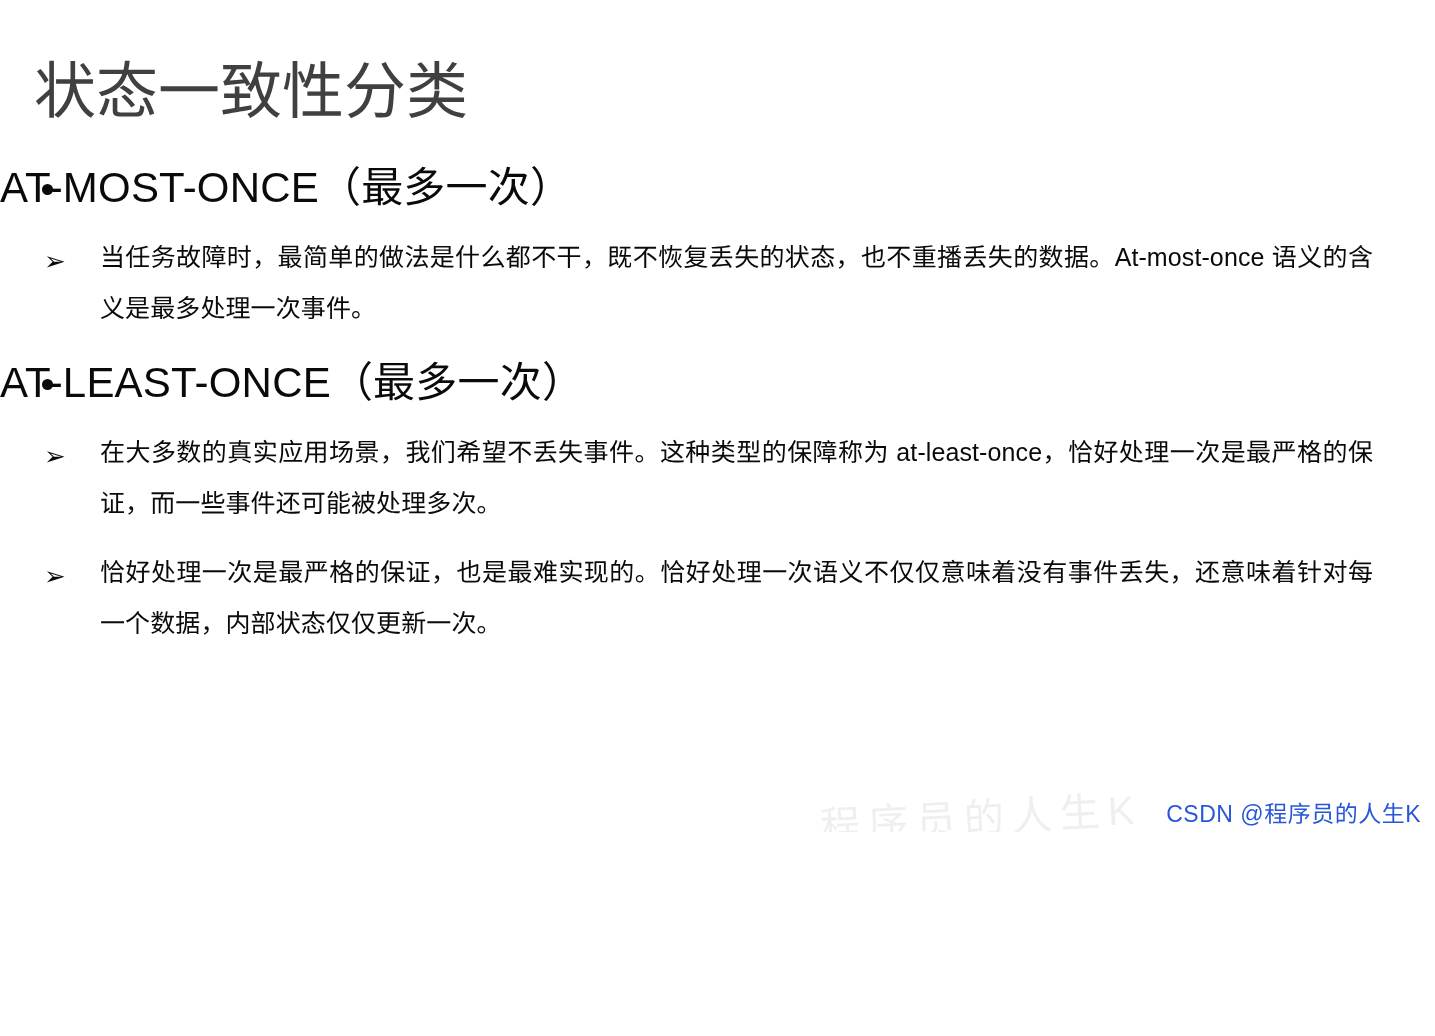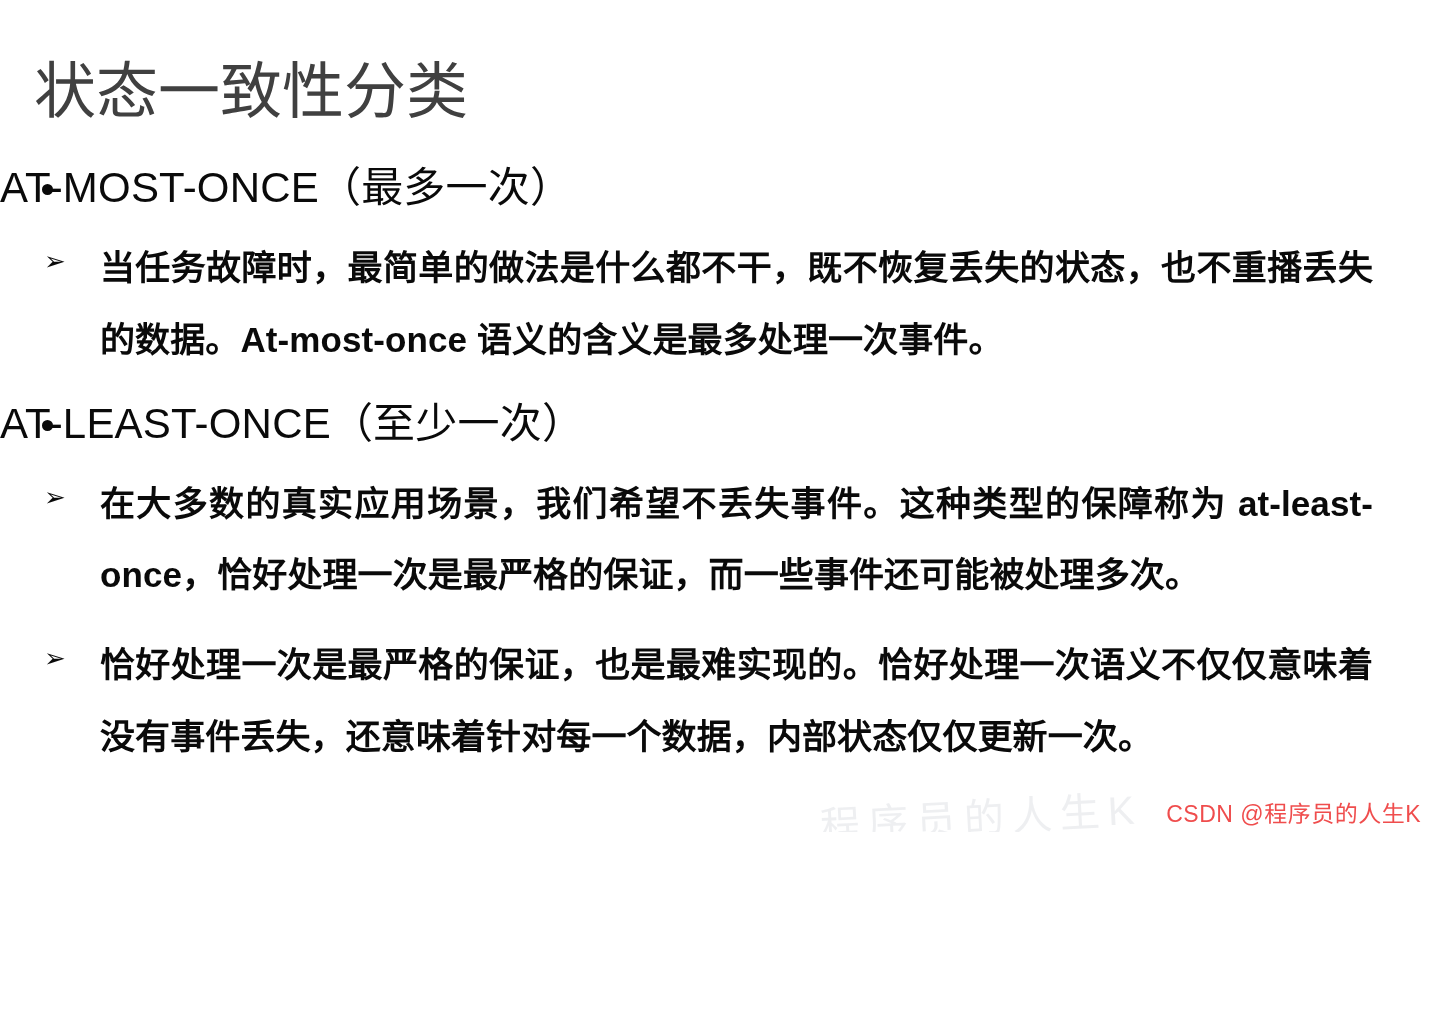--- a/index.html
+++ b/index.html
@@ -78,40 +78,40 @@
   }
   .lvl2 .marker-arrow {
     position: absolute;
     left: 44px;
     top: 16px;
     font-size: 26px;
     line-height: 1;
     color: #0a0a0a;
   }
   .lvl2 .lvl2-text {
-    font-size: 35px;
+    font-size: 25px;
     line-height: 2.05;
     color: #0a0a0a;
-    font-weight: 700;
+    font-weight: 400;
     text-align: justify;
     text-justify: inter-character;
     letter-spacing: 0.1px;
     word-break: break-word;
   }
 
   .gap-after-para { margin-bottom: 18px; }
 
   
   .watermark-csdn {
     position: absolute;
     right: 14px;
     bottom: 6px;
     font-size: 23px;
     line-height: 1;
-    color: #ef4444;
+    color: #1d4ed8;
     white-space: nowrap;
     letter-spacing: 0.5px;
     opacity: 0.95;
   }
   .watermark-faint {
     position: absolute;
     left: 820px;
     bottom: -6px;
     font-size: 40px;
     line-height: 1;
@@ -136,21 +136,21 @@
       <span class="marker-disc"></span>
       <div class="lvl1-text">AT-MOST-ONCE（最多一次）</div>
     </div>
     <div class="lvl2 gap-after-para">
       <span class="marker-arrow">➢</span>
       <div class="lvl2-text">当任务故障时，最简单的做法是什么都不干，既不恢复丢失的状态，也不重播丢失的数据。At-most-once 语义的含义是最多处理一次事件。</div>
     </div>
 
     <div class="lvl1">
       <span class="marker-disc"></span>
-      <div class="lvl1-text">AT-LEAST-ONCE（至少一次）</div>
+      <div class="lvl1-text">AT-LEAST-ONCE（最多一次）</div>
     </div>
     <div class="lvl2 gap-after-para">
       <span class="marker-arrow">➢</span>
       <div class="lvl2-text">在大多数的真实应用场景，我们希望不丢失事件。这种类型的保障称为 at-least-once，恰好处理一次是最严格的保证，而一些事件还可能被处理多次。</div>
     </div>
 
     <div class="lvl2">
       <span class="marker-arrow">➢</span>
       <div class="lvl2-text">恰好处理一次是最严格的保证，也是最难实现的。恰好处理一次语义不仅仅意味着没有事件丢失，还意味着针对每一个数据，内部状态仅仅更新一次。</div>
     </div>

